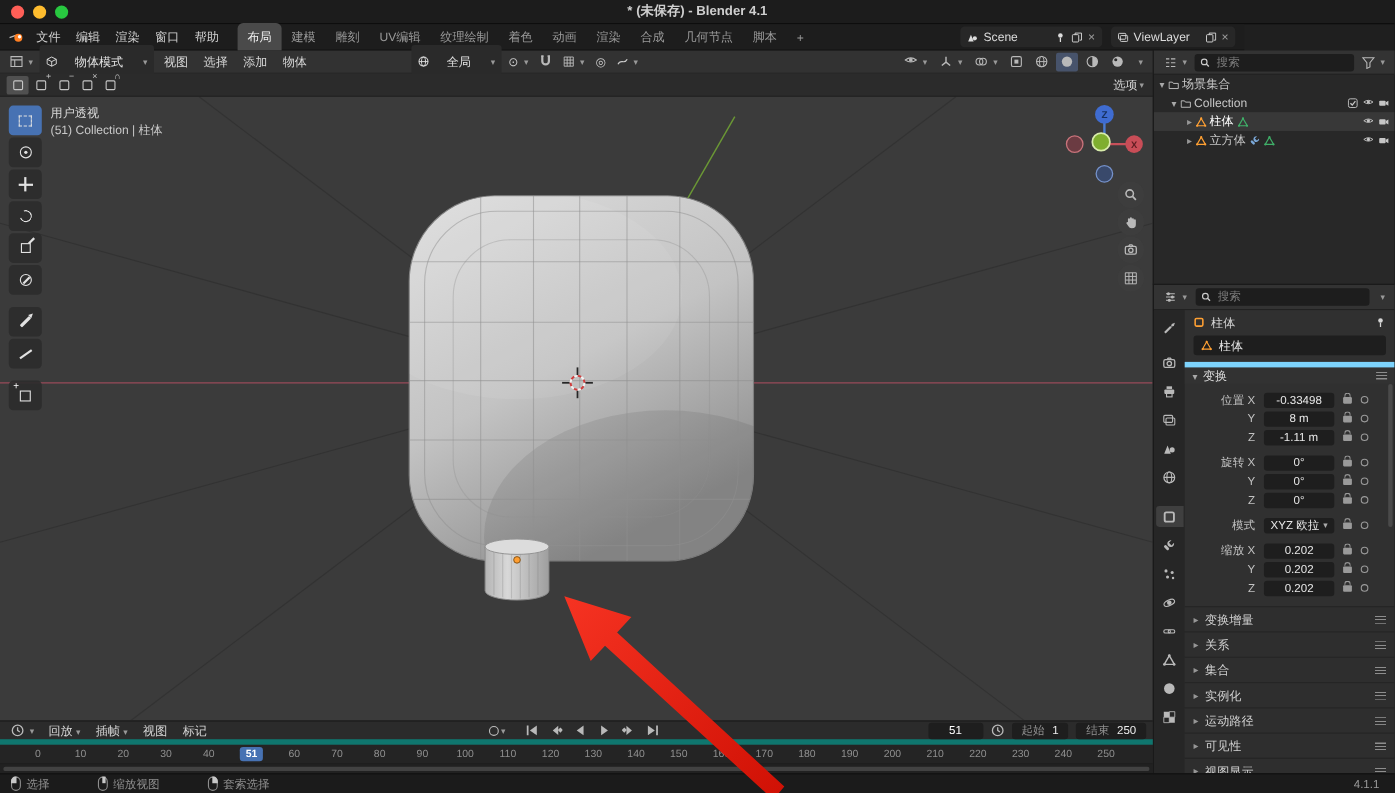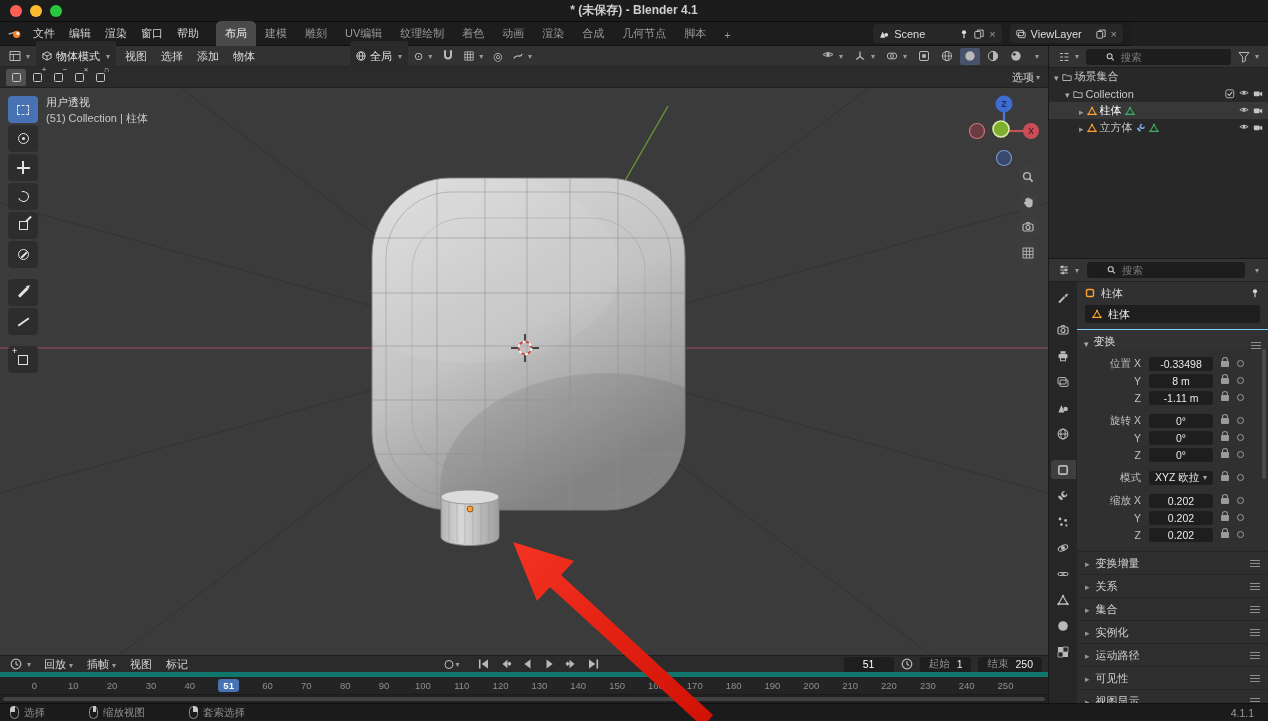--- a/index.html
+++ b/index.html
@@ -25,21 +25,21 @@
   .wtab{padding:5px 9px;font-size:11px;color:#9a9a9a;border-radius:5px 5px 0 0;white-space:nowrap}
   .wtab.active{background:#4a4a4a;color:#f2f2f2}
   .tb-right{margin-left:auto;display:flex;gap:8px;align-items:center}
   .widget{display:flex;align-items:center;gap:5px;background:#272727;border-radius:4px;height:19px;padding:0 6px;font-size:11px;color:#dcdcdc}
   .widget .wname{min-width:60px}
   .xglyph{color:#9a9a9a;font-size:11px}
 
   
   .vp-header{position:absolute;left:0;top:46px;width:1048px;height:21px;background:#323232;border-bottom:1px solid #262626;display:flex;align-items:center;padding:0 5px;gap:2px}
   .hbtn{display:flex;align-items:center;gap:3px;padding:2px 4px;border-radius:3px;color:#c9c9c9}
-  .hdrop{display:flex;align-items:center;gap:4px;padding:8px 6px;border-radius:3px;font-size:11px;color:#e2e2e2;background:#2a2a2a}
+  .hdrop{display:flex;align-items:center;gap:16px;padding:8px 6px;border-radius:3px;font-size:11px;color:#e2e2e2;background:#2a2a2a}
   .menu-item{padding:2px 7px;font-size:11px;color:#d8d8d8;border-radius:3px}
   .dd::after{content:"▾";font-size:8px;color:#999;margin-left:2px}
   .glyph{font-size:11px;color:#c9c9c9}
   .orient{margin-left:86px}
   .rcluster{margin-left:auto;display:flex;align-items:center;gap:3px}
   .shadebtn{width:20px;height:17px;display:flex;align-items:center;justify-content:center;border-radius:2px;color:#c9c9c9}
   .shadebtn.active{background:#47536b;color:#fff}
 
   .vp-tools{position:absolute;left:0;top:67px;width:1048px;height:21px;background:#2b2b2b;border-bottom:1px solid #202020;display:flex;align-items:center;padding:0 6px}
   .smodes{display:flex;gap:1px}
@@ -76,21 +76,21 @@
   .t-measure{width:13px;height:2px;background:#e2e2e2;transform:rotate(-35deg)}
   .t-addcube{width:10px;height:10px;border:1.3px solid #e2e2e2;position:relative}
   .t-addcube::after{content:"+";position:absolute;left:-7px;top:-10px;font-size:9px;color:#fff}
 
   .gizmo{position:absolute;left:962px;top:4px}
   .navbtn{position:absolute;left:1016px;width:24px;height:24px;border-radius:50%;background:rgba(62,62,62,.9);display:flex;align-items:center;justify-content:center;color:#d2d2d2}
 
   
   .outliner{position:absolute;left:1048px;top:46px;width:220px;height:212px;background:#282828;border-left:1px solid #191919}
   .ol-header{height:22px;background:#333;display:flex;align-items:center;gap:3px;padding:0 5px;border-bottom:1px solid #202020}
-  .search{display:flex;align-items:center;gap:4px;background:#1d1d1d;border-radius:3px;height:16px;padding:0 20px;flex:1}
+  .search{display:flex;align-items:center;gap:4px;background:#1d1d1d;border-radius:3px;height:16px;padding:0 5px;flex:1}
   .search input{width:100%;font-size:10.5px;color:#bbb}
   .search input::placeholder{color:#7c7c7c}
   .ol-row{display:flex;align-items:center;height:17px;padding:0 5px;font-size:11px;color:#c6c6c6;gap:3px}
   .ol-row.activeobj{background:rgba(255,255,255,.08)}
   .ol-row.activeobj .name{color:#fff}
   .ol-right{margin-left:auto;display:flex;gap:4px;align-items:center}
   .ind1{padding-left:16px}.ind2{padding-left:30px}
   .car-open::before{content:"▾";color:#a8a8a8;font-size:9px}
   .car-closed::before{content:"▸";color:#969696;font-size:9px}
 
@@ -102,21 +102,21 @@
   .ptab:nth-of-type(2){margin-top:6px}
   .ptab:nth-of-type(7){margin-top:10px}
   .ptab.active{background:#3f3f3f}
   .tint-orange{color:var(--object-orange)}.tint-blue{color:#7aa8d8}.tint-green{color:var(--mesh-green)}
   .tint-maroon{color:#b06060}.tint-red{color:#d9704c}
   .pcontent{position:absolute;left:28px;top:23px;right:0;bottom:0;background:#303030}
   .crumb{height:22px;display:flex;align-items:center;gap:6px;padding:0 8px;font-size:11px;color:#d6d6d6}
   .crumb .mla{margin-left:auto}
   .namerow{padding:1px 8px 6px;display:flex}
   .namefield{flex:1;height:18px;background:#1e1e1e;border-radius:3px;display:flex;align-items:center;gap:6px;padding:0 7px;font-size:11px;color:#e8e8e8}
-  .panelhead{height:20px;display:flex;align-items:flex-end;gap:5px;padding:0 7px;font-size:11px;color:#dedede;border-top:1px solid #7dd3fc;background:#323232}
+  .panelhead{height:20px;display:flex;align-items:center;gap:5px;padding:0 7px;font-size:11px;color:#dedede;border-top:5px solid #7dd3fc;background:#323232}
   .prows{padding:6px 6px 8px 0}
   .prow{display:flex;align-items:center;height:17px}
   .prow.gap{margin-bottom:6px}
   .plabel{flex:0 0 72px;text-align:right;font-size:10.5px;color:#c2c2c2;padding-right:8px}
   .pfield{flex:0 0 64px;height:14px;background:#1e1e1e;border-radius:3px;color:#e8e8e8;font-size:10.5px;display:flex;align-items:center;justify-content:center}
   .pfield.menu{justify-content:space-between;padding:0 6px}
   .pfield.menu::after{content:"▾";font-size:8px;color:#aaa}
   .lock{position:relative;width:8px;height:6px;background:#9a9a9a;border-radius:1px;margin-left:8px}
   .lock::before{content:"";position:absolute;left:1.2px;top:-4px;width:3.6px;height:3.5px;border:1.1px solid #9a9a9a;border-bottom:none;border-radius:3px 3px 0 0}
   .pdot{width:7px;height:7px;border:1.2px solid #9a9a9a;border-radius:50%;margin-left:8px}

